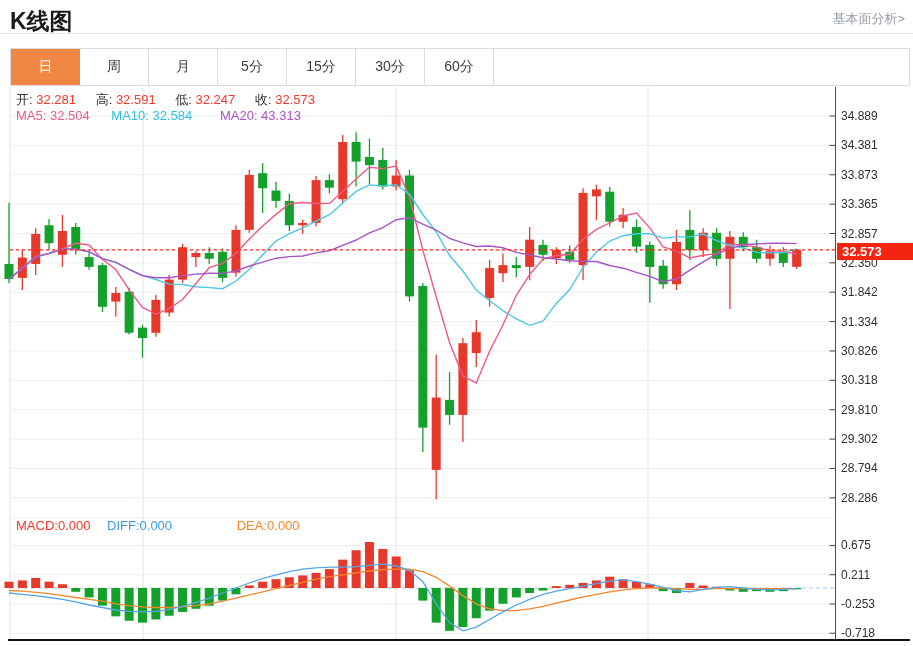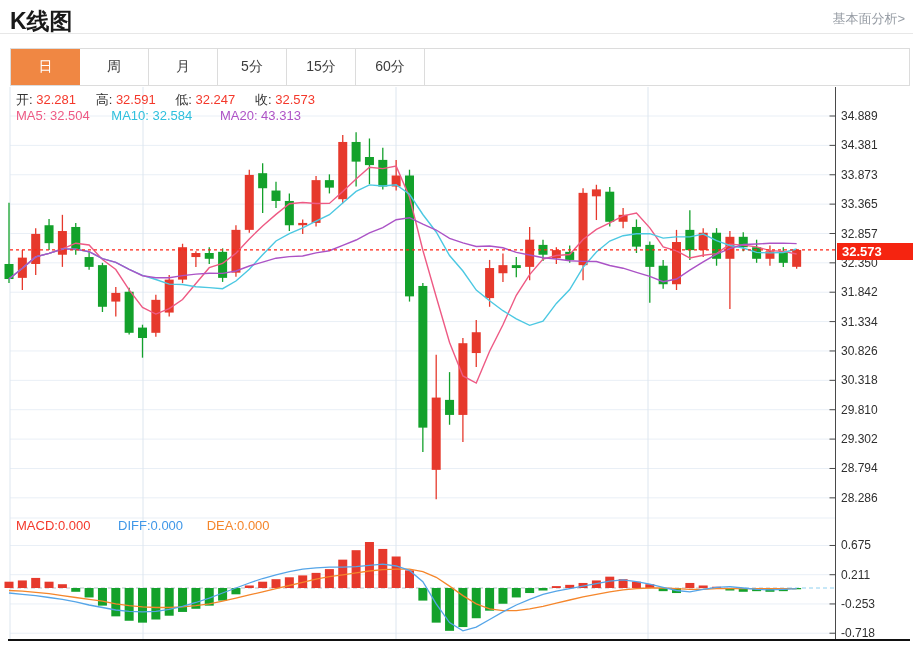--- a/index.html
+++ b/index.html
@@ -16,23 +16,23 @@
   .tab-filler{flex:1;}
   .chart-svg{position:absolute;left:0;top:0;width:913px;height:646px;}
   .ohlc-row{position:absolute;left:16px;top:91px;font-size:13px;color:#333;z-index:3;}
   .ohlc-row .lab{color:#333;}
   .ohlc-row .val{color:#f4382b;margin-right:16px;}
   .ma-row{position:absolute;left:16px;top:108px;font-size:13px;z-index:3;}
   .ma5{color:#ee5a84;margin-right:18px;}
   .ma10{color:#2fc0dd;margin-right:24px;}
   .ma20{color:#ae53c6;}
   .macd-row{position:absolute;left:16px;top:518px;font-size:13px;z-index:3;}
-  .macd-l{color:#f4382b;margin-right:24px;}
+  .macd-l{color:#f4382b;margin-right:13px;}
   .diff-l{color:#3f97e8;margin-right:20px;}
-  .dea-l{color:#f5862b;}
+  .dea-l{color:#f5862b;margin-left:41px;}
   .price-tag{position:absolute;left:837px;top:243px;width:76px;height:17px;background:#f52410;
              color:#fff;font-size:13px;font-weight:bold;line-height:17px;padding-left:5px;
              box-sizing:border-box;z-index:3;}
 </style>
 </head>
 <body>
 
 <div class="page">
 
   <svg class="chart-svg" id="chart-svg" width="913" height="646" viewBox="0 0 913 646" xmlns="http://www.w3.org/2000/svg">
@@ -290,20 +290,21 @@
   <div class="hdr-title">K线图</div>
   <a class="hdr-link">基本面分析&gt;</a>
   <div class="hdr-divider"></div>
 
   <div class="tabbar" id="tabbar">
       <div class="tab active">日</div>
       <div class="tab">周</div>
       <div class="tab">月</div>
       <div class="tab">5分</div>
       <div class="tab">15分</div>
+      <div class="tab">30分</div>
       <div class="tab">60分</div>
       <div class="tab-filler"></div>
     </div>
 
   <div class="ohlc-row">
     <span class="lab">开:</span>
     <span class="val">32.281</span>
     <span class="lab">高:</span>
     <span class="val">32.591</span>
     <span class="lab">低:</span>

